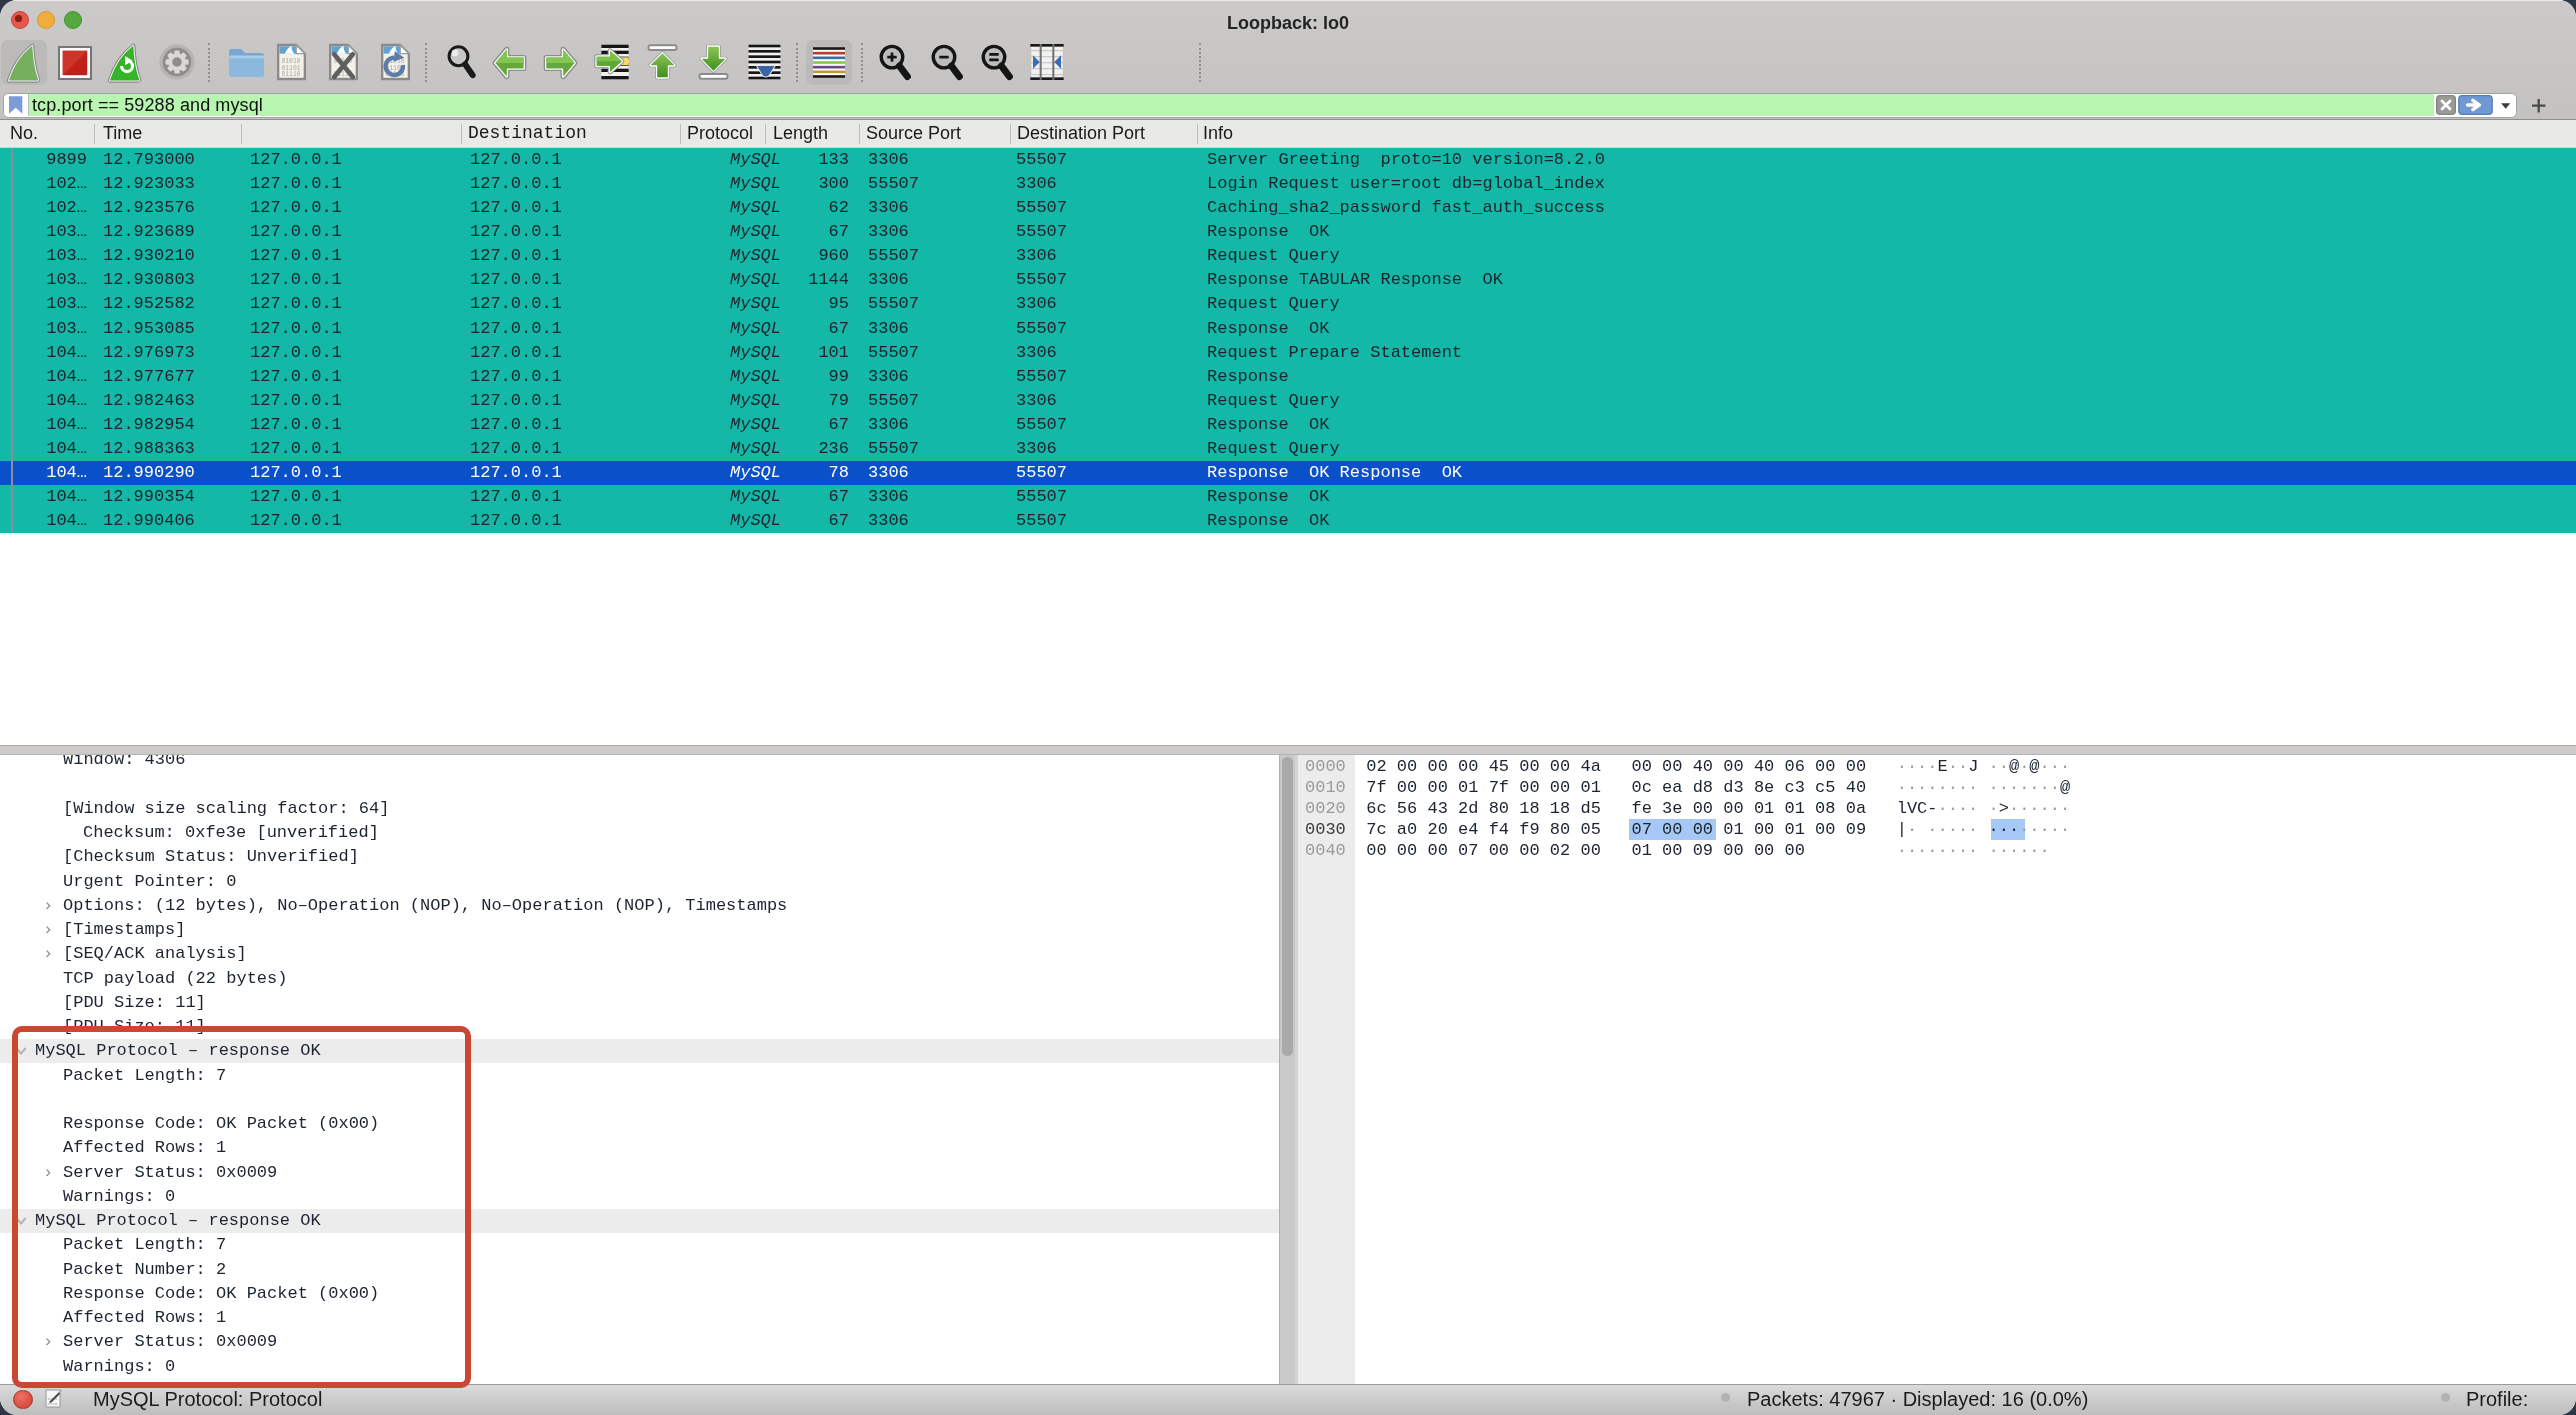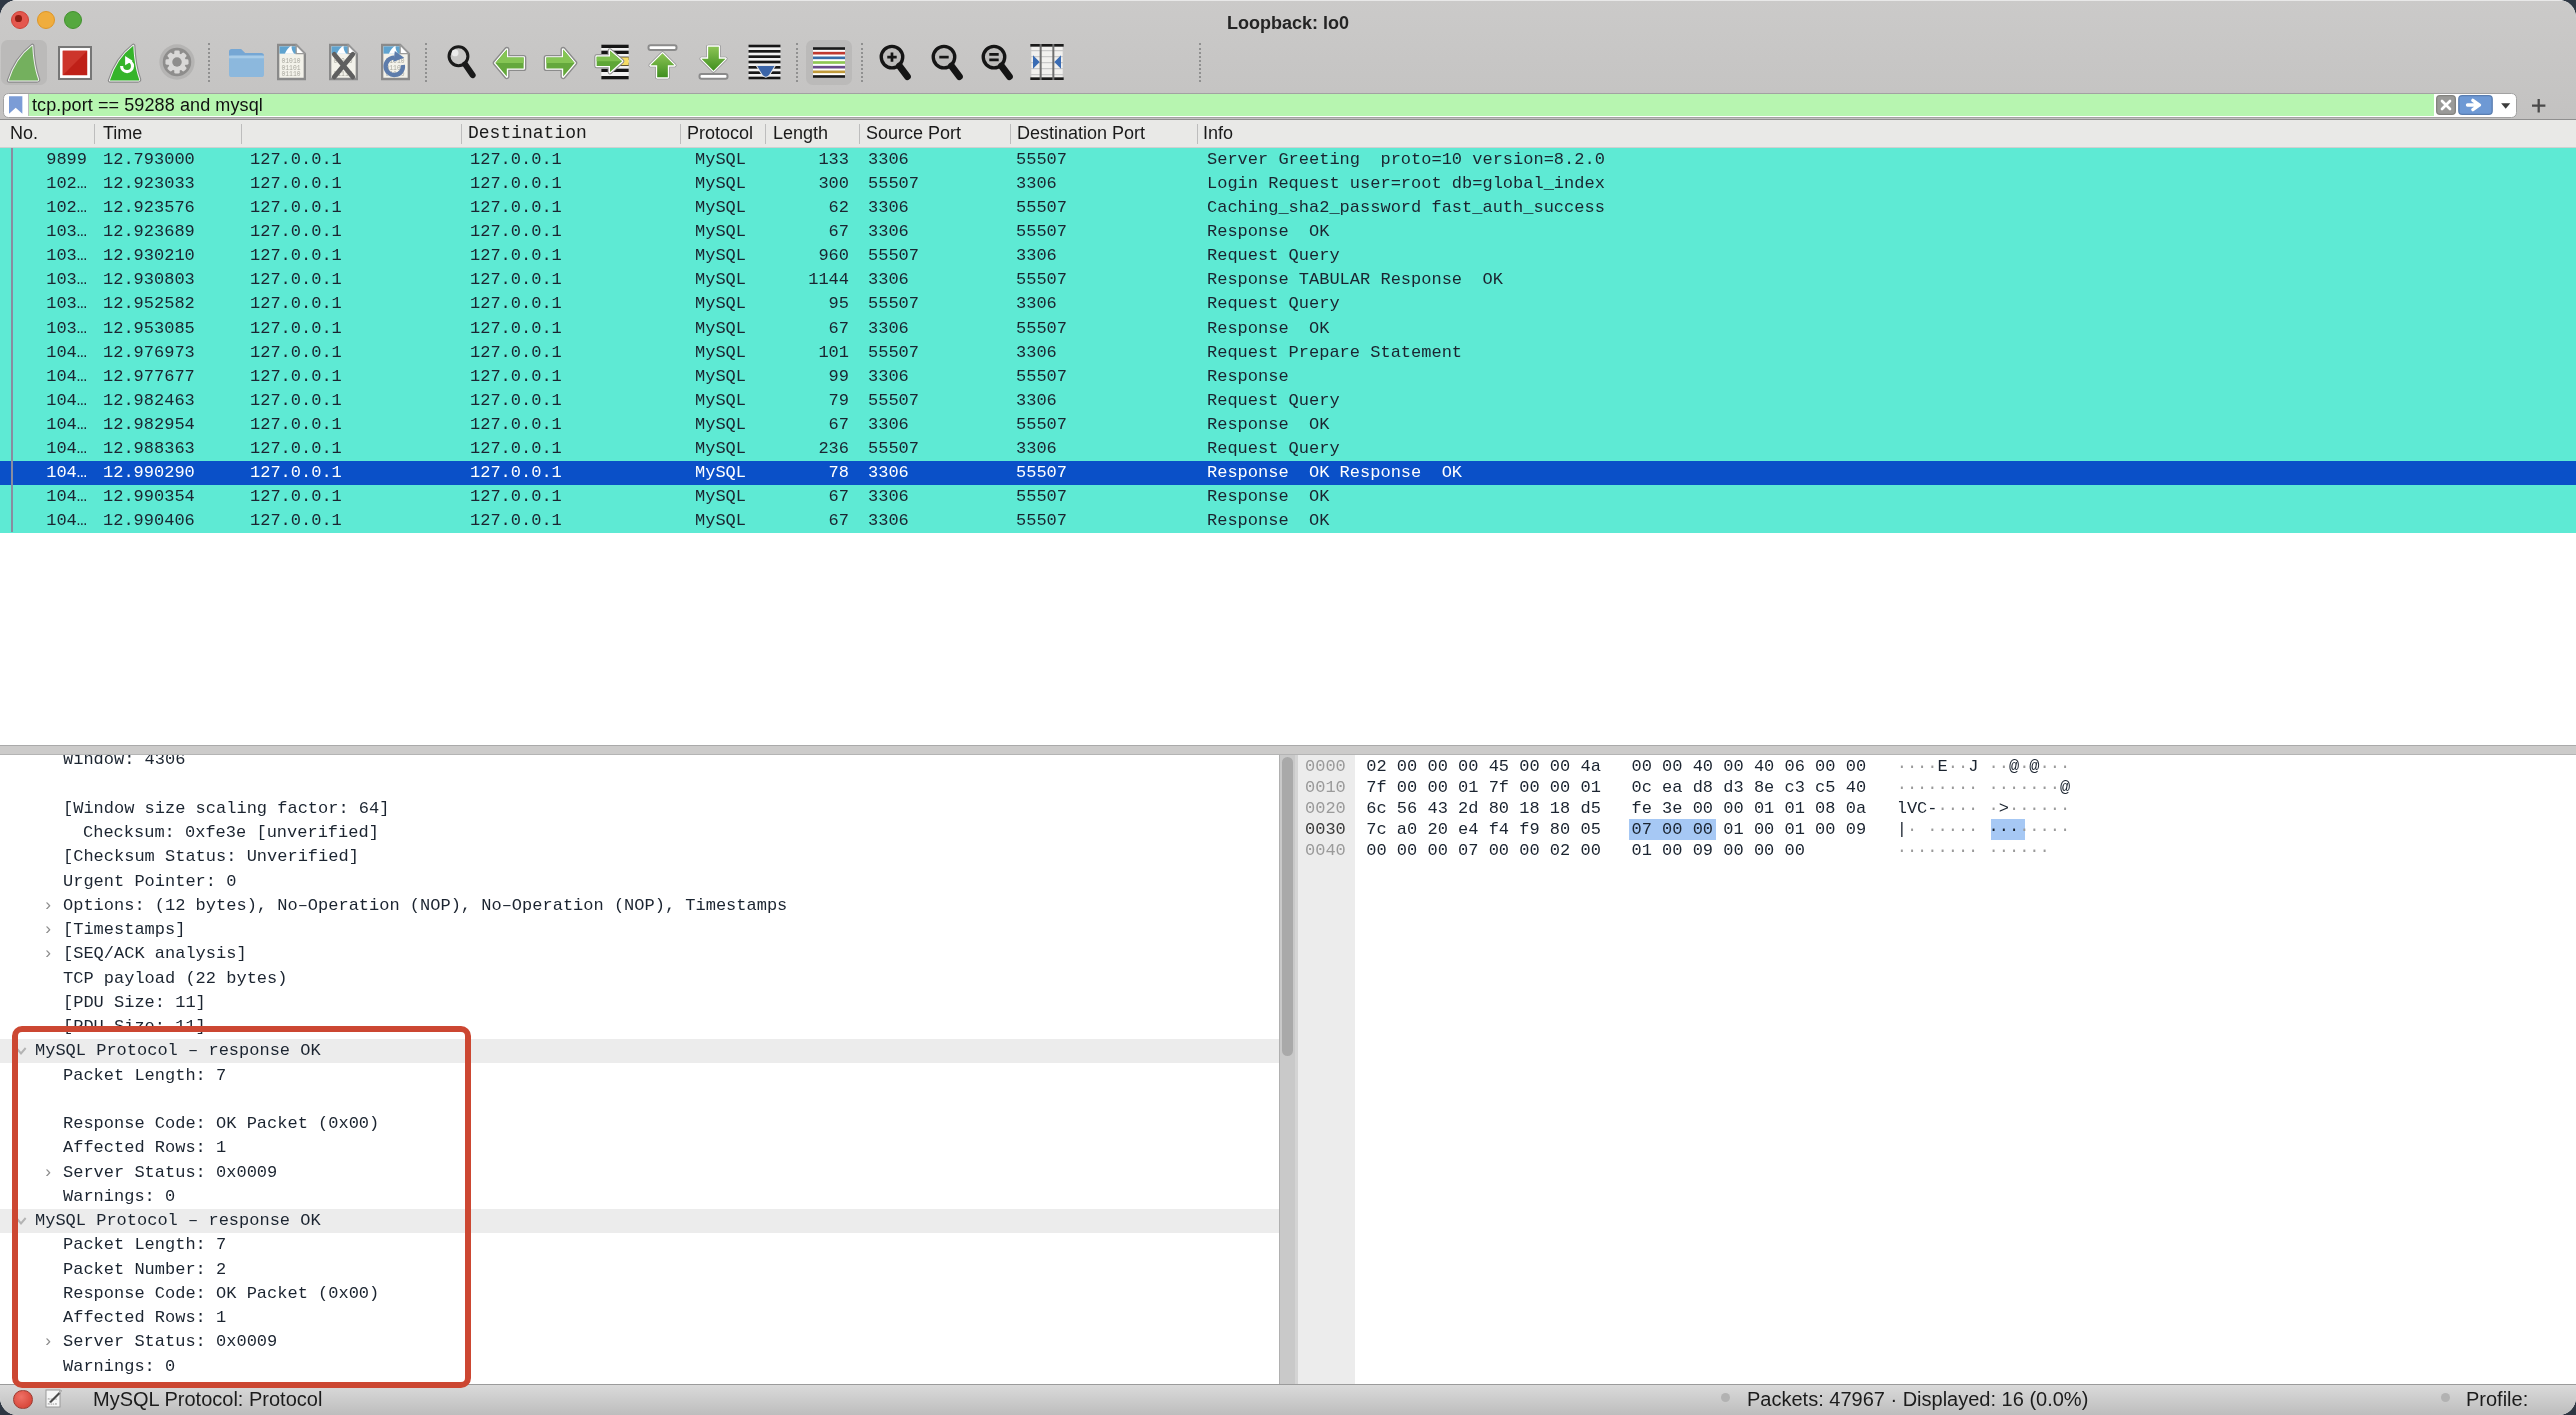--- a/index.html
+++ b/index.html
@@ -13,30 +13,30 @@
   #title{position:absolute;left:0;top:13.4px;width:2576px;text-align:center;font-size:18px;font-weight:bold;color:#242424;}
   .tl{position:absolute;top:10.7px;width:16px;height:16px;border-radius:50%;}
   
   #ffield{position:absolute;left:2.7px;top:93px;width:2514px;height:25px;background:#ffffff;border:1.3px solid #a2a2a2;border-radius:5.4px;box-sizing:border-box;}
   #fgreen{position:absolute;left:28px;top:94px;width:2406px;height:22px;background:#b7f5b0;}
   #ftext{position:absolute;left:32px;top:94px;height:22px;line-height:22px;font-size:18px;letter-spacing:0.1px;color:#111;}
   
   #pheader{position:absolute;left:0;top:120px;width:2576px;height:27.5px;background:#e9e9e7;border-bottom:0.7px solid #d0d0d0;box-sizing:border-box;}
   .hsep{position:absolute;top:124px;width:1.3px;height:20px;background:#bdbdbd;}
   .hlab{position:absolute;top:120px;height:27.5px;line-height:27.5px;font-size:18px;color:#1a1a1a;}
-  #rows{position:absolute;left:0;top:148px;width:2576px;height:385px;background:#5eead4;}
+  #rows{position:absolute;left:0;top:148px;width:2576px;height:385px;background:#14b8a6;}
   .prow{position:absolute;left:0;width:2576px;height:24px;line-height:24px;}
   .prow span{position:absolute;top:0;height:24px;}
   .sel{background:#0a50c8;color:#ffffff !important;}
   .sel span{color:#ffffff;}
   .c-no{left:0;width:87px;text-align:right;}
   .c-t{left:103px;}
   .c-s{left:250px;}
   .c-d{left:470px;}
-  .c-p{left:695px;}
+  .c-p{left:730px;font-style:italic;}
   .c-l{left:758px;width:91px;text-align:right;}
   .c-sp{left:868px;}
   .c-dp{left:1016px;}
   .c-i{left:1207px;white-space:pre;}
   #relline{position:absolute;left:11.4px;top:148px;width:2px;height:384px;background:#888da0;}
   
   #split{position:absolute;left:0;top:745px;width:2576px;height:10px;background:#cccbca;border-top:0.7px solid #aaa;border-bottom:0.7px solid #b4b4b4;box-sizing:border-box;}
   
   #detail{position:absolute;left:0;top:755px;width:1279px;height:629px;background:#fff;overflow:hidden;}
   .dline{position:absolute;left:0;width:1279px;height:24px;line-height:24px;white-space:pre;}

